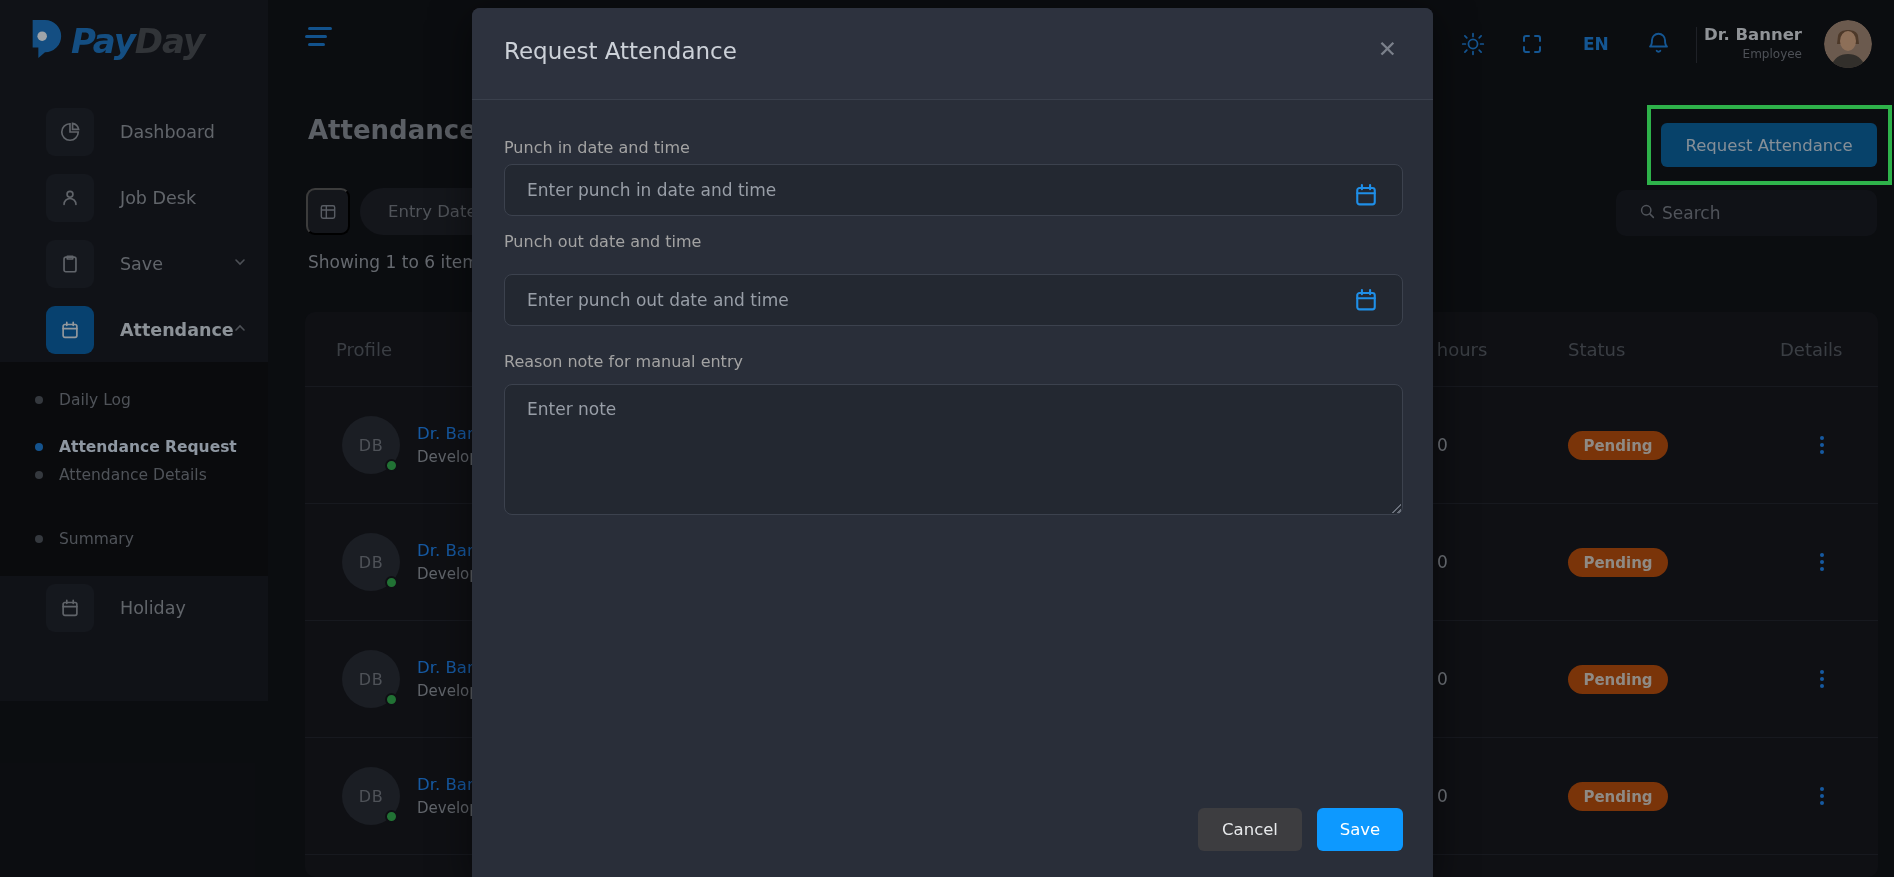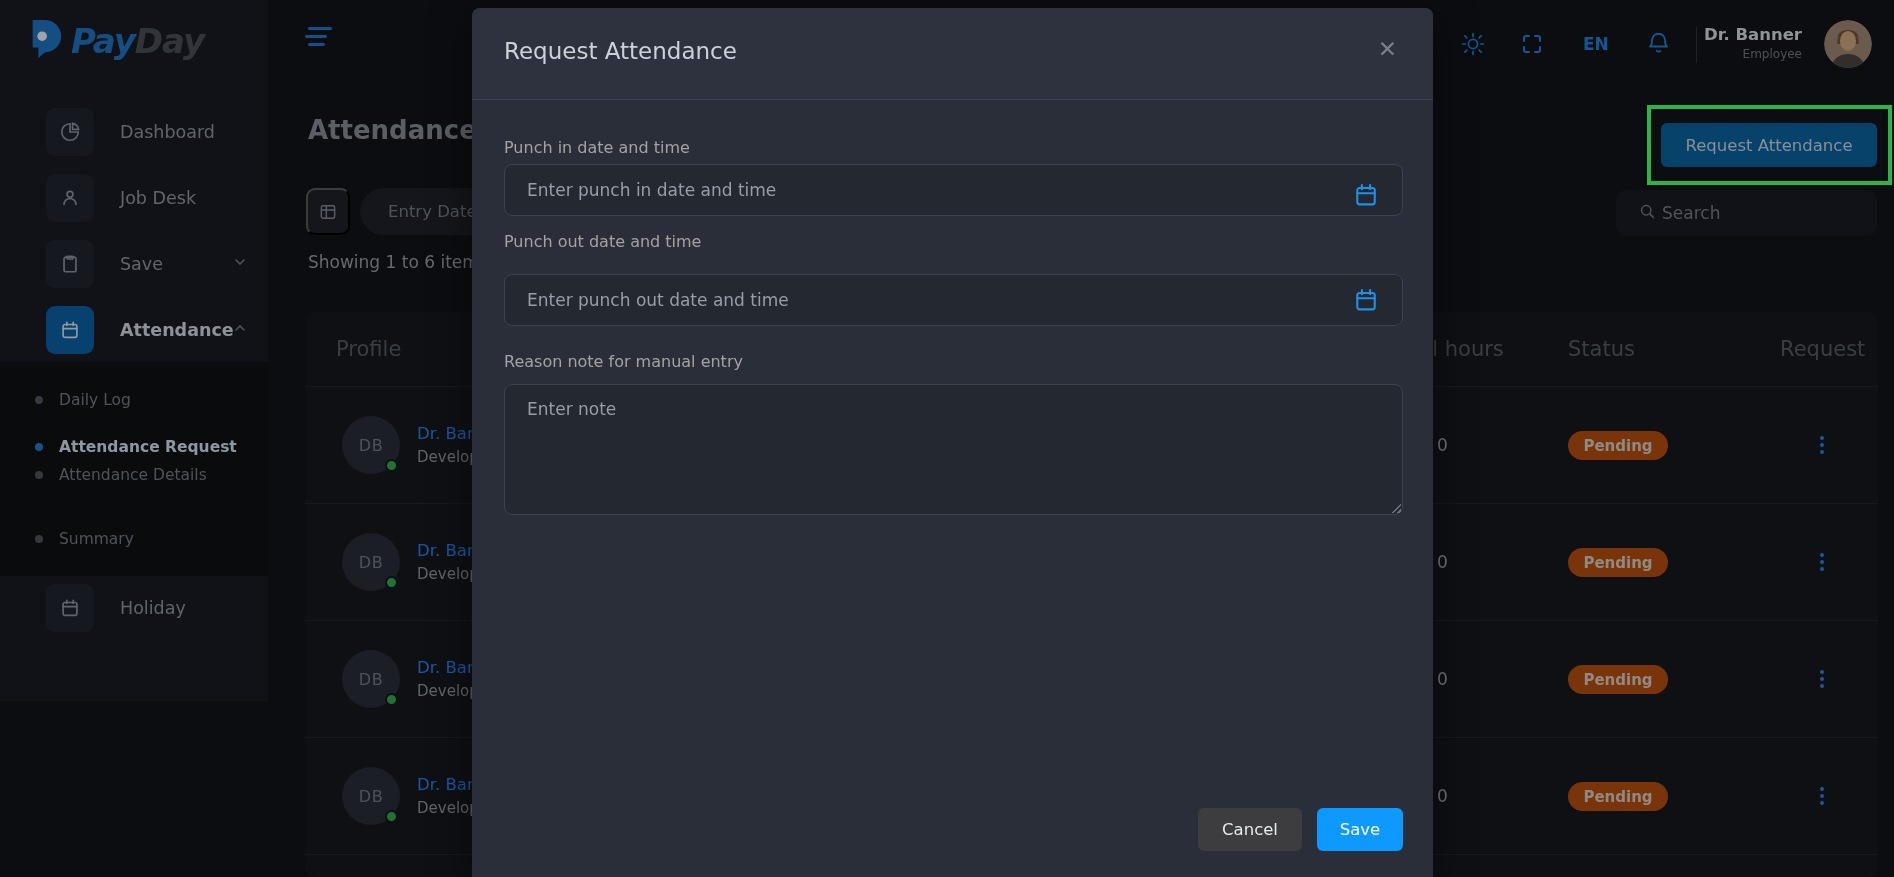--- a/index.html
+++ b/index.html
@@ -43,21 +43,21 @@
   .avatar-top { position:absolute; left:1556px; top:20px; width:48px; height:48px; border-radius:50%; overflow:hidden; cursor:pointer; }
 
   
   .content { position:absolute; left:268px; top:80px; width:1626px; height:797px; z-index:1; }
   .page-title { position:absolute; left:40px; top:35px; font-size:26px; color:#7f848c; }
   .tool-btn { position:absolute; left:38px; top:108px; width:44px; height:47px; border-radius:9px; background:#1c1f26; color:#7b808a; display:flex; align-items:center; justify-content:center; cursor:pointer; }
   .filter-chip { position:absolute; left:92px; top:108px; width:300px; height:47px; border-radius:24px; background:#1c1f26; display:flex; align-items:center; padding-left:28px; font-size:16.5px; color:#6f747c; cursor:pointer; }
   .showing { position:absolute; left:40px; top:172px; font-size:17px; color:#8d929a; }
 
   .table-card { position:absolute; left:37px; top:232px; width:1573px; height:565px; background:#15171d; border-radius:10px; overflow:hidden; }
-  .th { position:absolute; top:0; height:74px; display:flex; align-items:center; font-size:21px; color:#51565e;text-align:center; }
+  .th { position:absolute; top:0; height:74px; display:flex; align-items:center; font-size:18px; color:#51565e;text-align:center; }
   .tbody { position:absolute; left:0; top:74px; width:1573px; }
   .trow { position:relative; width:1573px; height:117px; border-top:1px solid #20232b; }
   .avatar { position:absolute; left:37px; top:29px; width:58px; height:58px; border-radius:50%; background:#262a32; display:flex; align-items:center; justify-content:center; }
   .init { font-size:16px; color:#6d727a; letter-spacing:.5px; }
   .odot { position:absolute; left:43px; top:43px; width:13px; height:13px; border-radius:50%; background:#2f9e49; border:2px solid #15171d; }
   .who { position:absolute; left:112px; top:0; height:100%; display:flex; flex-direction:column; justify-content:center; gap:5px; }
   .pname { font-size:16.5px; color:#1f7ce0; text-decoration:none; cursor:pointer; }
   .pdesig { font-size:15px; color:#868b93; }
   .hours { position:absolute; left:1132px; top:0; height:100%; display:flex; align-items:center; font-size:17px; color:#9aa0a8; }
   .badge { position:absolute; left:1263px; top:44px; width:100px; height:29px; border-radius:15px; background:#a9480d; color:#c7bfb7; font-size:15px; font-weight:600; display:flex; align-items:center; justify-content:center; }
@@ -234,21 +234,21 @@
     </button>
     <div class="filter-chip">
       <span>Entry Date</span>
     </div>
     <div class="showing">Showing 1 to 6 items</div>
 
     <section class="table-card">
       <div class="th" style="left:31px">Profile</div>
       <div class="th" style="left:1084px">Total hours</div>
       <div class="th" style="left:1263px">Status</div>
-      <div class="th" style="left:1475px">Request</div>
+      <div class="th" style="left:1475px">Details</div>
       <div class="tbody">
           <div class="trow">
             <div class="avatar">
               <span class="init">DB</span>
               <span class="odot"></span>
             </div>
             <div class="who">
               <a class="pname">Dr. Banner</a>
               <div class="pdesig">Developer</div>
             </div>

